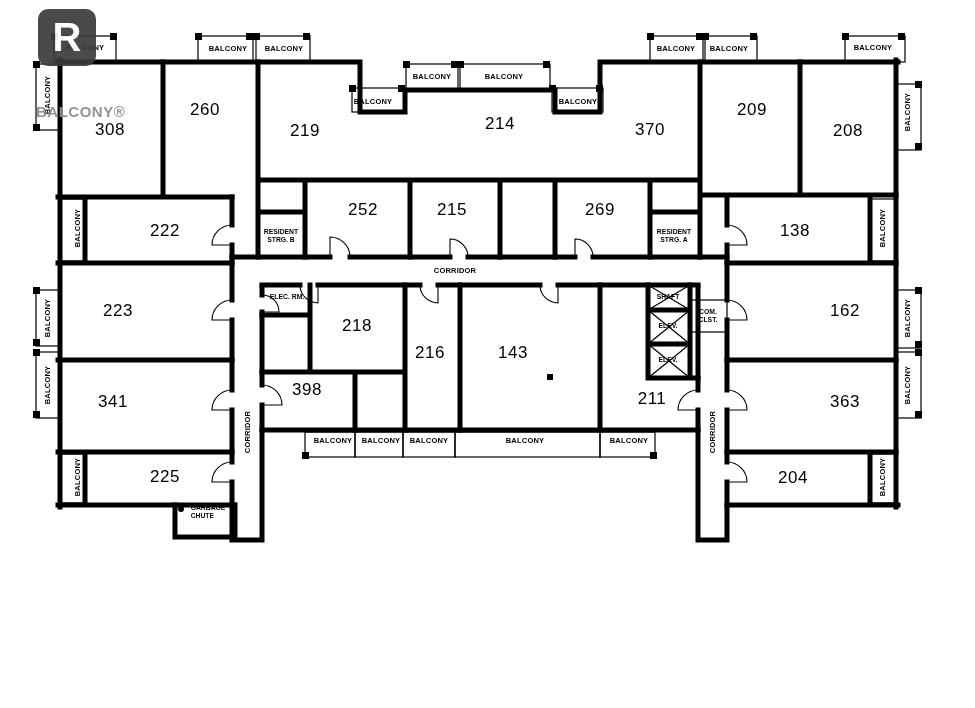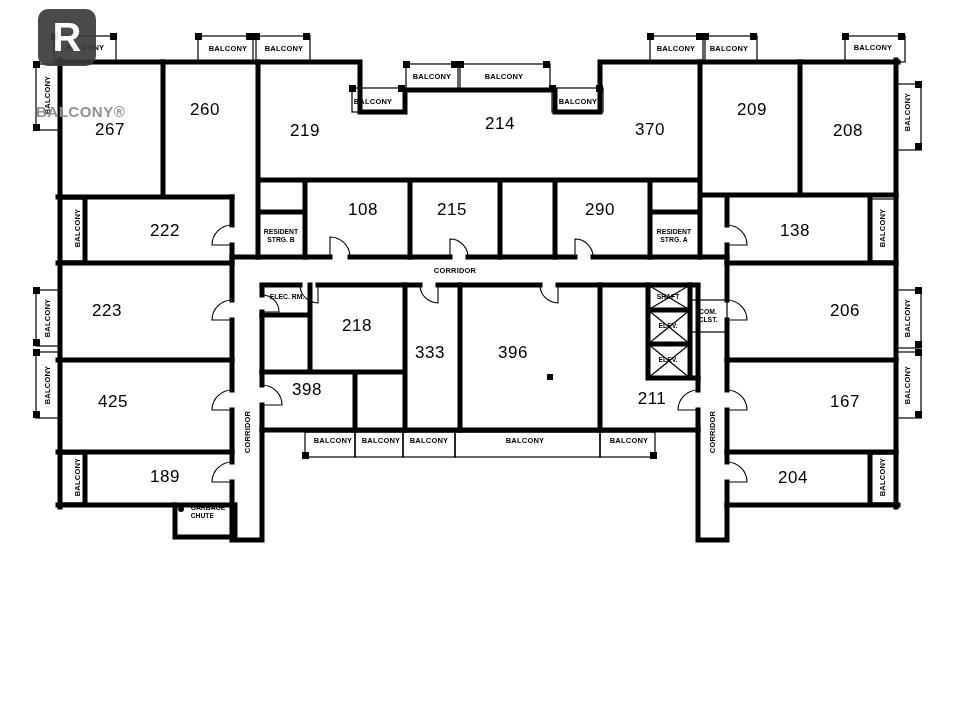--- a/index.html
+++ b/index.html
@@ -112,42 +112,42 @@
         <rect x="915" y="341" width="7" height="7"></rect>
       <rect x="915" y="349" width="7" height="7"></rect>
         <rect x="915" y="411" width="7" height="7"></rect>
       <rect x="302" y="452" width="7" height="7"></rect>
         <rect x="650" y="452" width="7" height="7"></rect>
       <rect x="547" y="374" width="6" height="6"></rect>
       <circle cx="181" cy="509" r="3"></circle>
     </g>
   </svg>
 
-  <div class="lbl room" style="left:110px;top:130px">267</div>
+  <div class="lbl room" style="left:110px;top:130px">308</div>
   <div class="lbl room" style="left:205px;top:110px">260</div>
   <div class="lbl room" style="left:305px;top:131px">219</div>
   <div class="lbl room" style="left:500px;top:124px">214</div>
   <div class="lbl room" style="left:650px;top:130px">370</div>
   <div class="lbl room" style="left:752px;top:110px">209</div>
   <div class="lbl room" style="left:848px;top:131px">208</div>
   <div class="lbl room" style="left:165px;top:231px">222</div>
-  <div class="lbl room" style="left:363px;top:210px">108</div>
+  <div class="lbl room" style="left:363px;top:210px">252</div>
   <div class="lbl room" style="left:452px;top:210px">215</div>
-  <div class="lbl room" style="left:600px;top:210px">290</div>
+  <div class="lbl room" style="left:600px;top:210px">269</div>
   <div class="lbl room" style="left:795px;top:231px">138</div>
-  <div class="lbl room" style="left:107px;top:311px">223</div>
+  <div class="lbl room" style="left:118px;top:311px">223</div>
   <div class="lbl room" style="left:357px;top:326px">218</div>
-  <div class="lbl room" style="left:430px;top:353px">333</div>
-  <div class="lbl room" style="left:513px;top:353px">396</div>
-  <div class="lbl room" style="left:845px;top:311px">206</div>
-  <div class="lbl room" style="left:113px;top:402px">425</div>
+  <div class="lbl room" style="left:430px;top:353px">216</div>
+  <div class="lbl room" style="left:513px;top:353px">143</div>
+  <div class="lbl room" style="left:845px;top:311px">162</div>
+  <div class="lbl room" style="left:113px;top:402px">341</div>
   <div class="lbl room" style="left:307px;top:390px">398</div>
   <div class="lbl room" style="left:652px;top:399px">211</div>
-  <div class="lbl room" style="left:845px;top:402px">167</div>
-  <div class="lbl room" style="left:165px;top:477px">189</div>
+  <div class="lbl room" style="left:845px;top:402px">363</div>
+  <div class="lbl room" style="left:165px;top:477px">225</div>
   <div class="lbl room" style="left:793px;top:478px">204</div>
 
   <div class="lbl small" style="left:85px;top:47px">BALCONY</div>
   <div class="lbl small" style="left:228px;top:48px">BALCONY</div>
   <div class="lbl small" style="left:284px;top:48px">BALCONY</div>
   <div class="lbl small" style="left:373px;top:101px">BALCONY</div>
   <div class="lbl small" style="left:432px;top:76px">BALCONY</div>
   <div class="lbl small" style="left:504px;top:76px">BALCONY</div>
   <div class="lbl small" style="left:578px;top:101px">BALCONY</div>
   <div class="lbl small" style="left:676px;top:48px">BALCONY</div>

